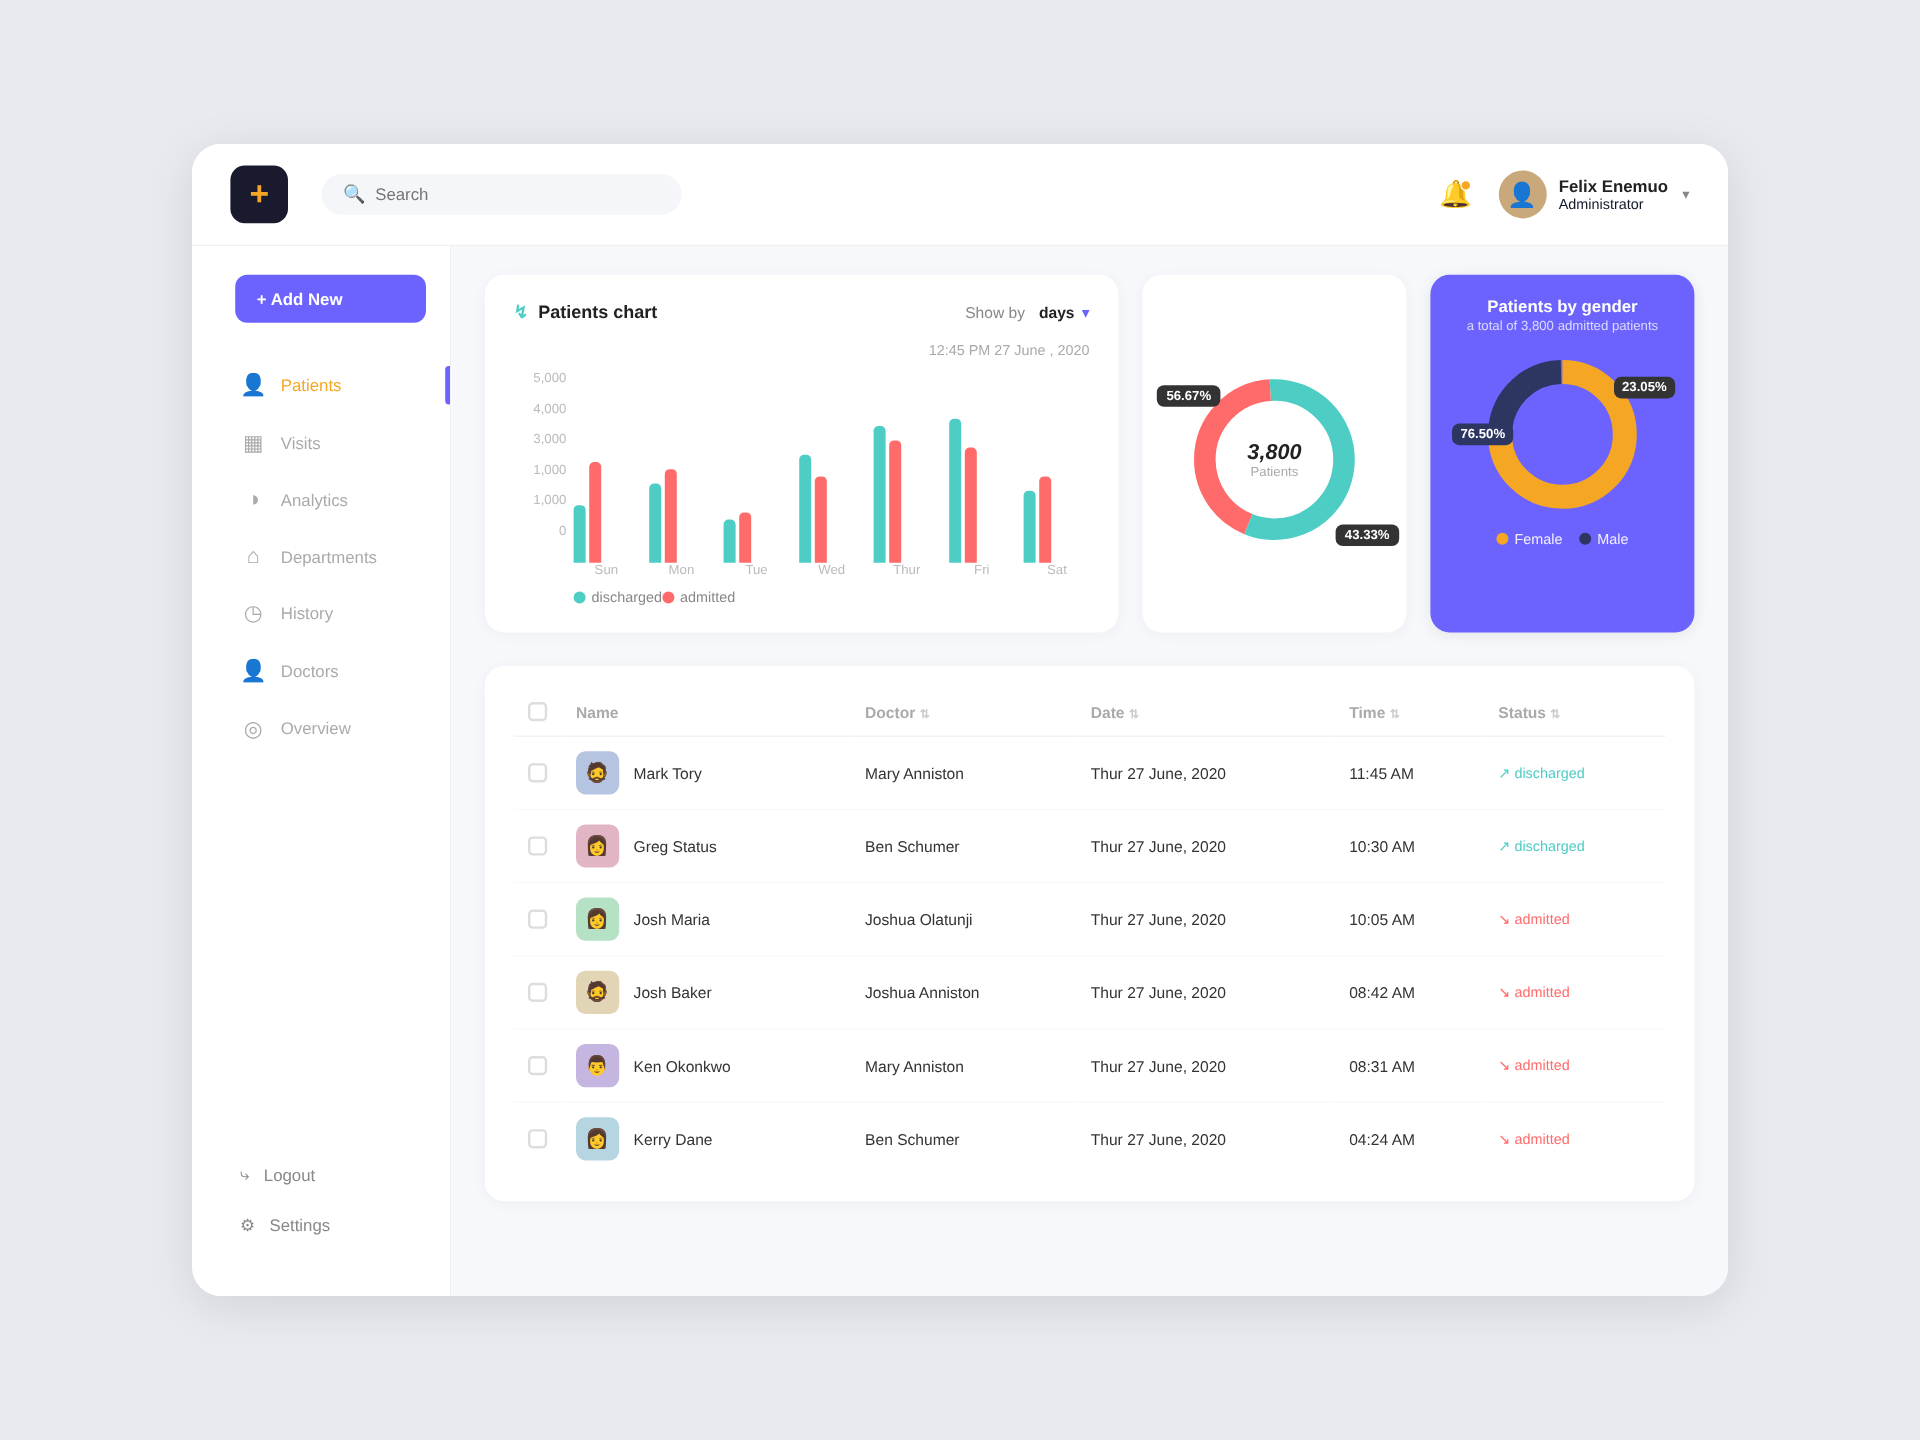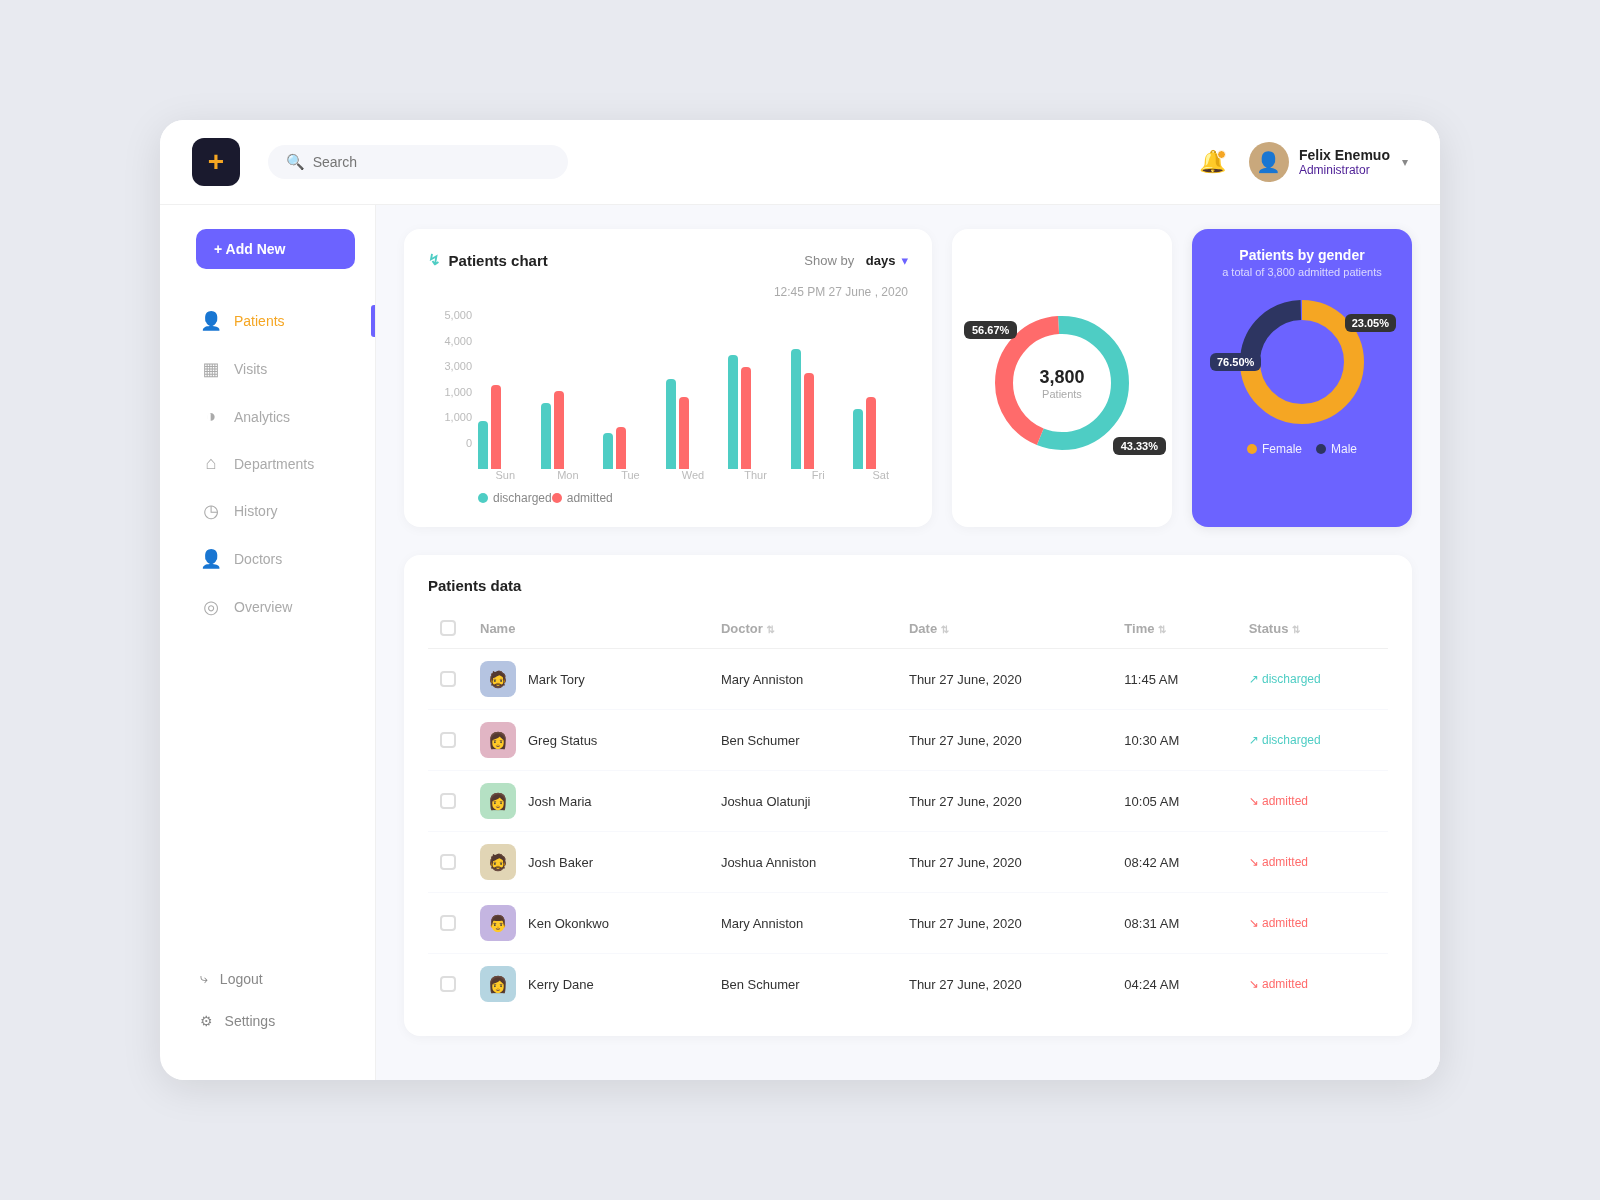--- a/index.html
+++ b/index.html
@@ -90,21 +90,21 @@
     }
     .user-avatar {
       width: 40px; height: 40px;
       border-radius: 50%;
       background: #c9a87c;
       overflow: hidden;
       display: flex; align-items: center; justify-content: center;
       font-size: 20px;
     }
     .user-name { font-weight: 600; font-size: 14px; color: #222; text-align: center; }
-    .user-role { font-size: 12px; color: #4c1d95; }
+    .user-role { font-size: 12px; color: #0f172a; }
     .chevron { color: #888; font-size: 12px; margin-left: 2px; }
 
     
     .body-layout {
       display: flex;
       flex: 1;
       margin-left: 16px;
     }
     
     .sidebar {
@@ -275,21 +275,21 @@
     .donut-wrapper {
       position: relative;
       width: 160px; height: 160px;
     }
     .donut-label {
       position: absolute;
       top: 50%; left: 50%;
       transform: translate(-50%, -50%);
       text-align: center;
     }
-    .donut-label .num { font-size: 18px; font-weight: 700; color: #222; }
+    .donut-label .num { font-size: 18px; font-weight: 700; color: #222; font-style: italic; }
     .donut-label .sub { font-size: 11px; color: #aaa; }
     .donut-badge {
       position: absolute;
       background: #333;
       color: #fff;
       border-radius: 6px;
       padding: 3px 8px;
       font-size: 11px;
       font-weight: 600;
       white-space: nowrap;
@@ -570,21 +570,20 @@
             </div>
             <div class="gender-legend-item">
               <div class="legend-dot" style="background:#2d3561;"></div>
               <span>Male</span>
             </div>
           </div>
         </div>
       </div>
 
       <div class="table-card">
-        <div class="table-title">Patients data</div>
         <table class="data-table">
           <thead>
             <tr>
               <th class="checkbox-cell">
                 <div class="header-checkbox"></div>
               </th>
               <th>Name</th>
               <th>Doctor <span class="sort-arrows">⇅</span></th>
               <th>Date <span class="sort-arrows">⇅</span></th>
               <th>Time <span class="sort-arrows">⇅</span></th>

